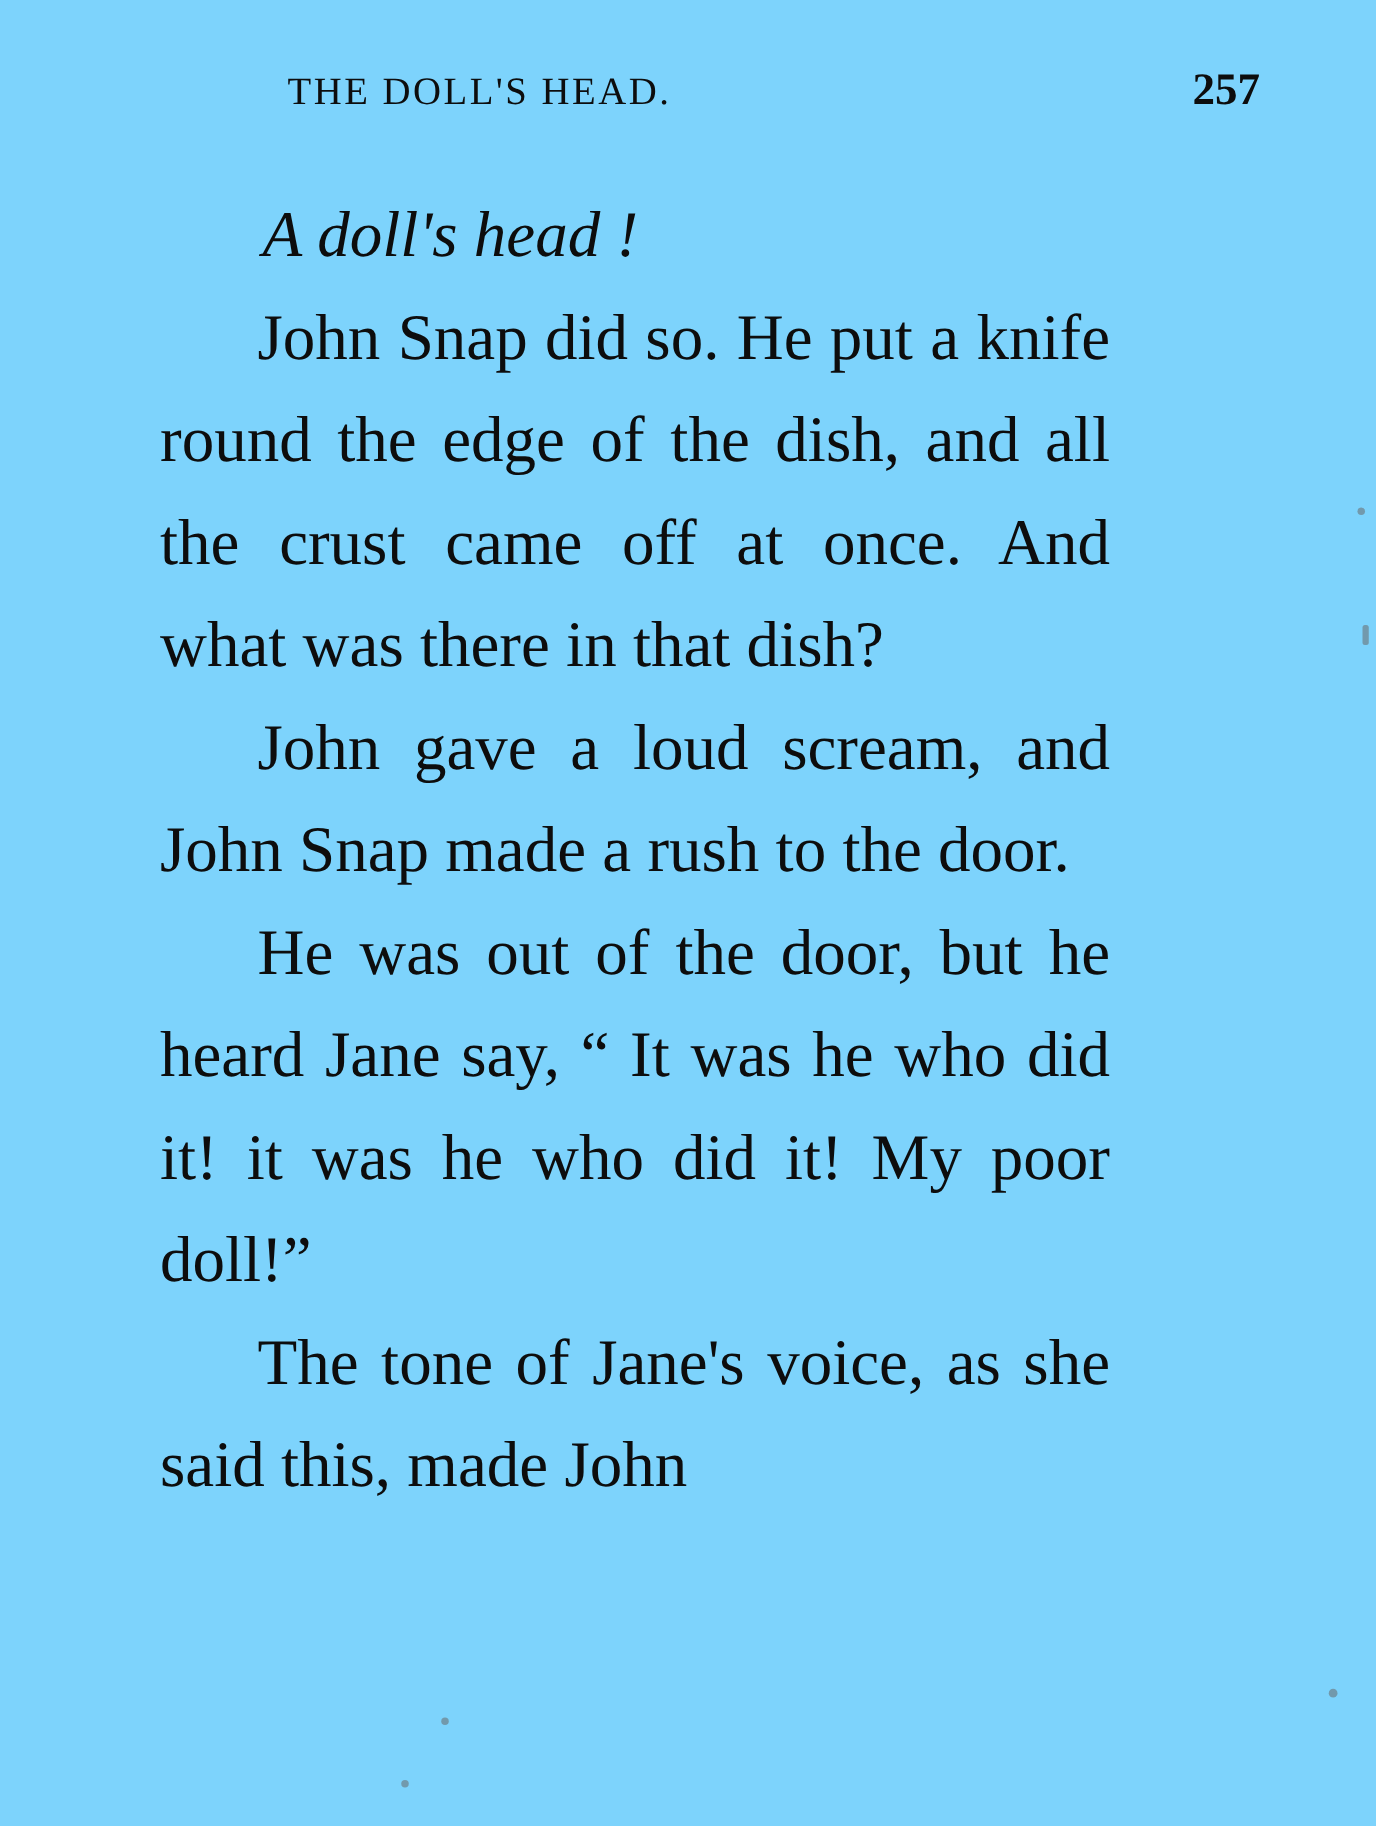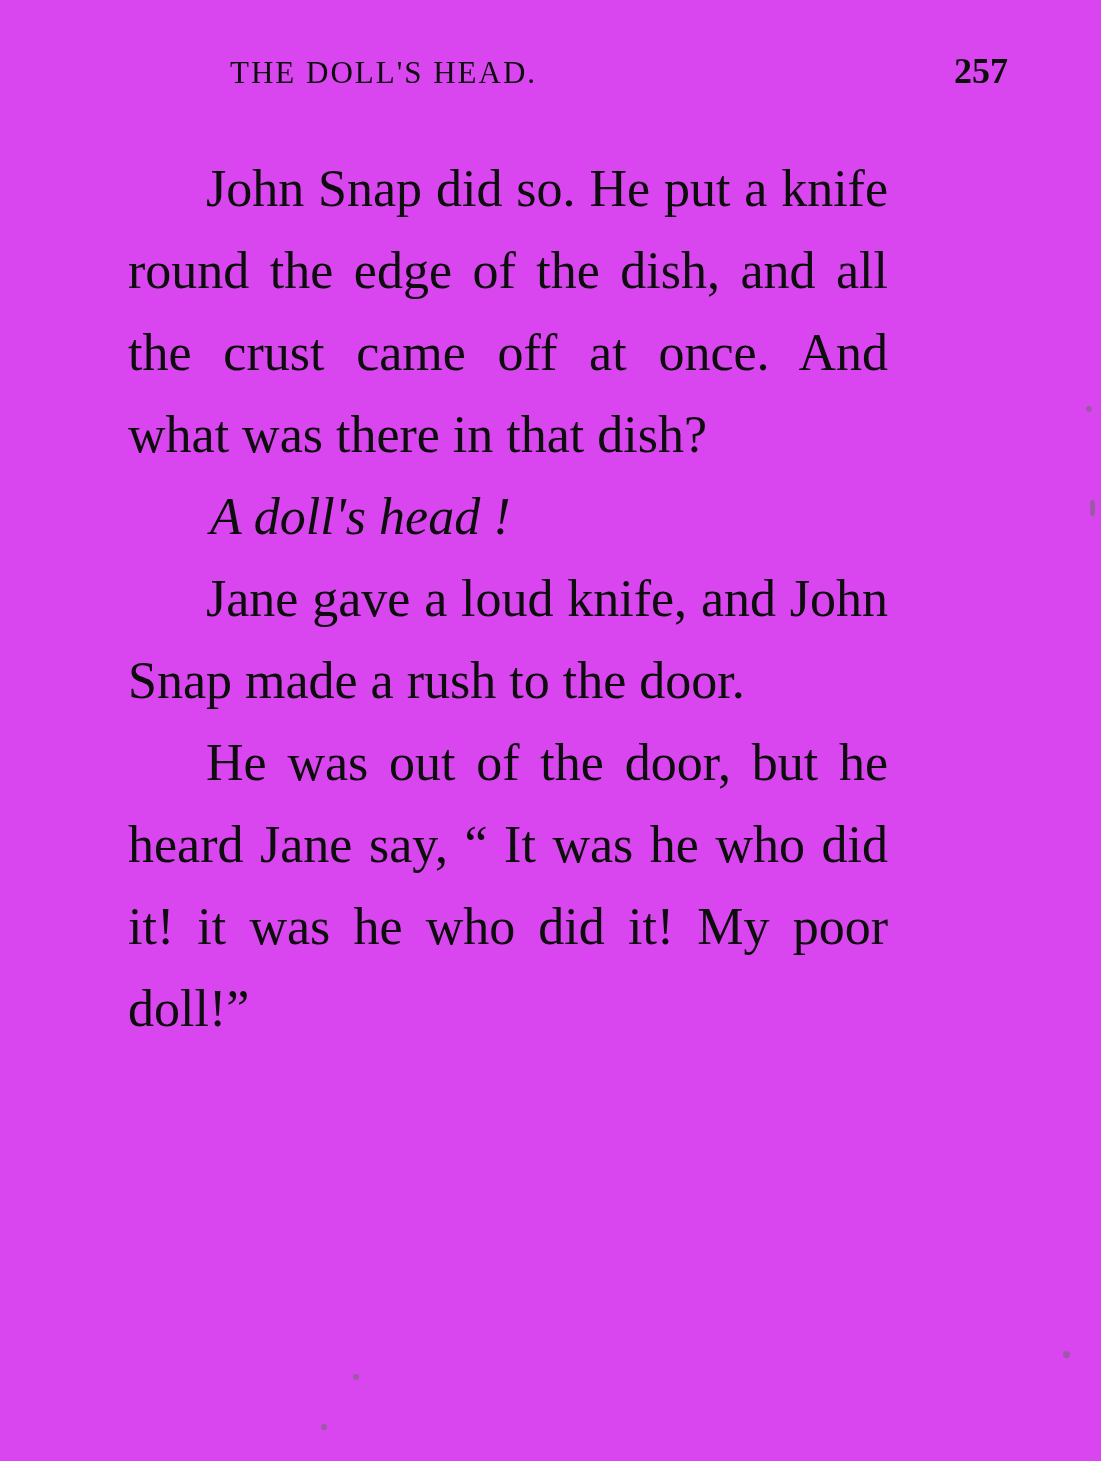--- a/index.html
+++ b/index.html
@@ -13,21 +13,21 @@
     position: relative;
     font-family: "Liberation Serif", serif;
     color: #0d0d0d;
     overflow: hidden;
   }
   .page {
     position: absolute;
     left: 0; top: 0;
     width: 1101px;
     height: 1461px;
-    background: #d946ef;
+    background: #7dd3fc;
   }
   .header {
     position: absolute;
     left: 130px;
     top: 50px;
     width: 880px;
     display: flex;
     align-items: baseline;
     justify-content: flex-start;
   }
@@ -86,24 +86,25 @@
 <body>
 
 <div class="page">
 
   <div class="header">
     <div class="running-title">THE DOLL'S HEAD.</div>
     <div class="page-number">257</div>
   </div>
 
   <div class="body-text">
+    <p class="para tight ital">A doll's head !</p>
     <p class="para">John Snap did so.  He put a knife round the edge of the dish, and all the crust came off at once.   And what was there in that dish?</p>
-    <p class="para tight ital">A doll's head !</p>
-    <p class="para">Jane gave a loud knife, and John Snap made a rush to the door.</p>
+    <p class="para">John gave a loud scream, and John Snap made a rush to the door.</p>
     <p class="para">He was out of the door, but he heard Jane say, “ It was he who did it! it was he who did it!   My poor doll!”</p>
+    <p class="para">The tone of Jane's voice, as she said this, made John</p>
   </div>
 
   <span class="speck s1"></span>
   <span class="speck s2"></span>
   <span class="speck s3"></span>
   <span class="speck s4"></span>
   <span class="speck s5"></span>
 
 </div>
 

